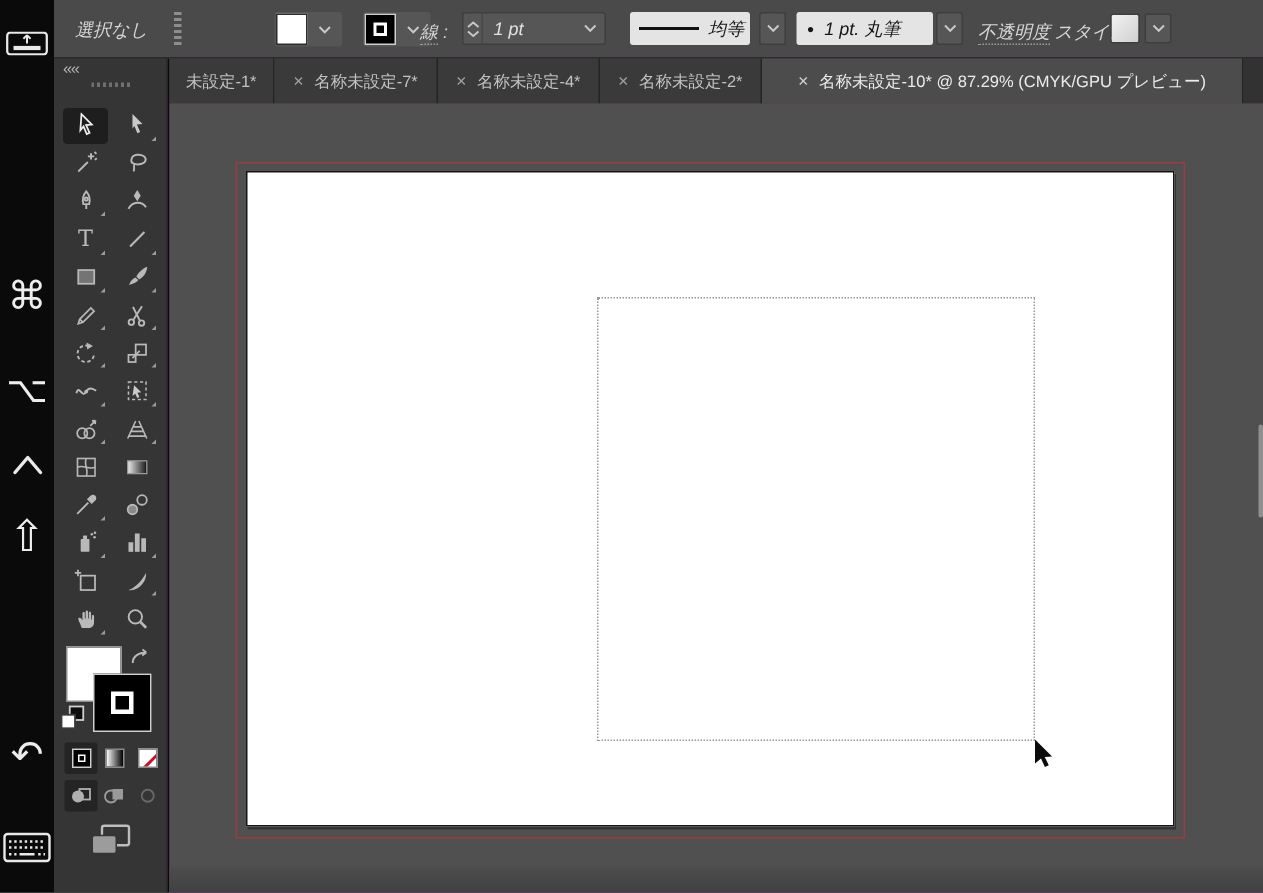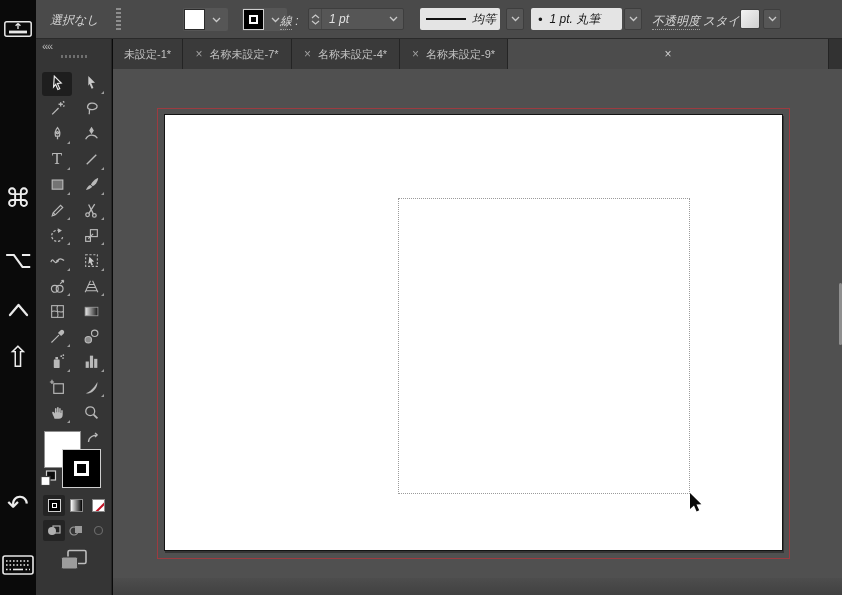--- a/index.html
+++ b/index.html
@@ -458,24 +458,25 @@
       <div class="tab" style="width:109px;">
         <span class="tab-close">×</span>
         <span>名称未設定-7*</span>
       </div>
       <div class="tab" style="width:108px;">
         <span class="tab-close">×</span>
         <span>名称未設定-4*</span>
       </div>
       <div class="tab" style="width:108px;">
         <span class="tab-close">×</span>
-        <span>名称未設定-9*</span>
+        <span>名称未設定-2*</span>
       </div>
       <div class="tab active" style="width:321px;">
         <span class="tab-close">×</span>
+        <span>名称未設定-10* @ 87.29% (CMYK/GPU プレビュー)</span>
       </div>
       <div class="tab-filler"></div>
     </div>
 
     <div class="canvas">
       <div class="abs bleed-guide"></div>
       <div class="abs artboard"></div>
       <div class="abs sel-rect"></div>
       <div class="abs v-scroll"></div>
       <div class="abs bottom-band"></div>

